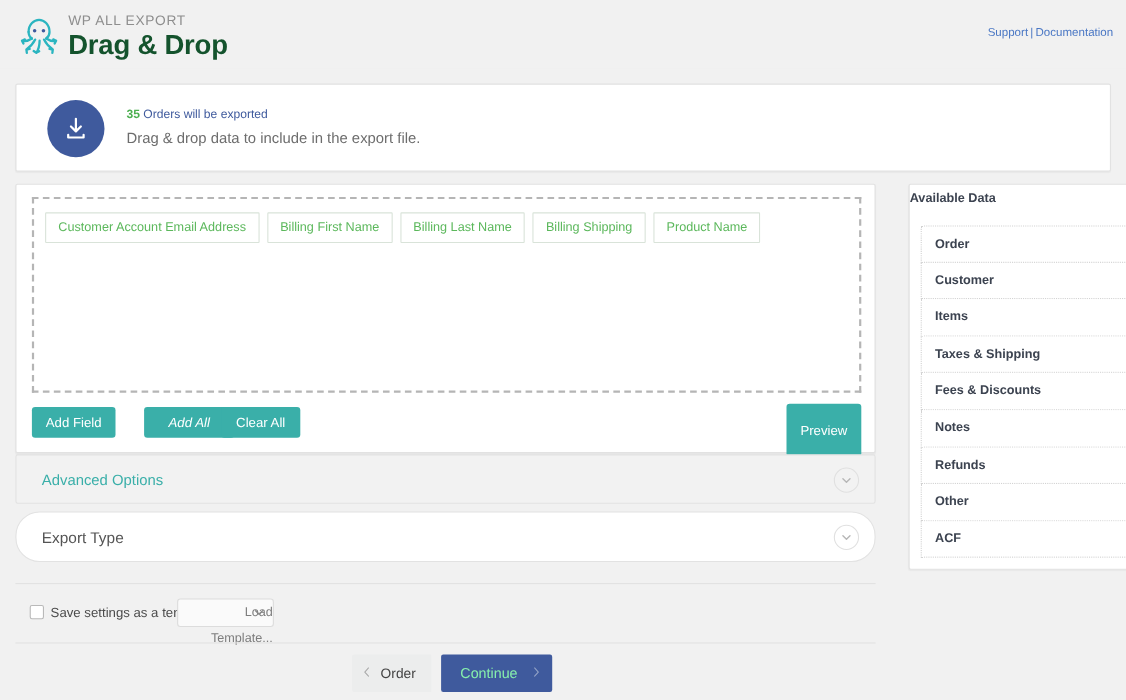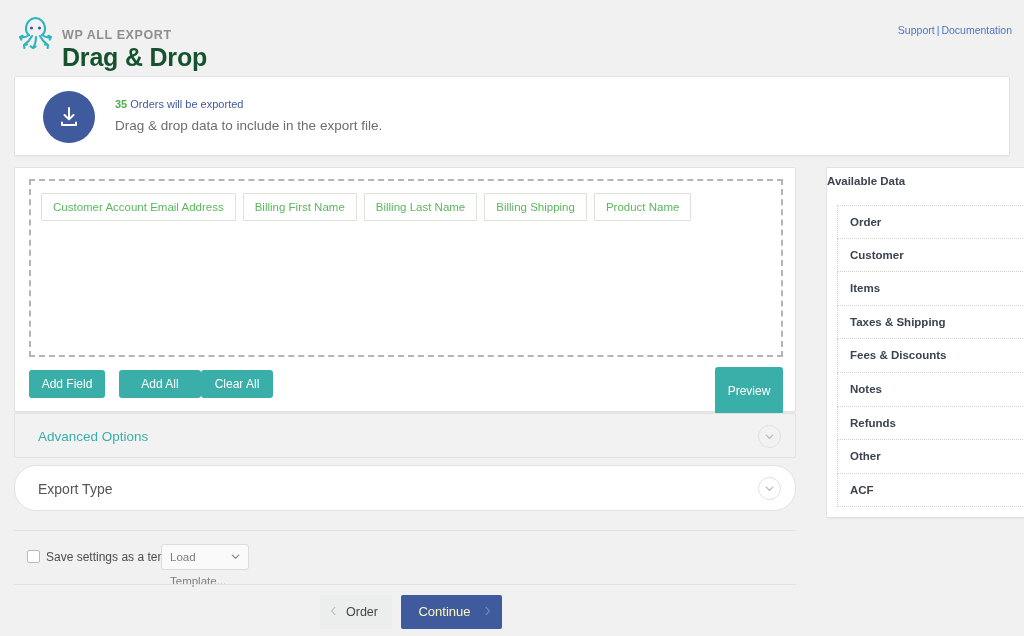--- a/index.html
+++ b/index.html
@@ -16,21 +16,21 @@
   #masthead {
     position: absolute; left: 0; top: 0; width: 1024px; height: 62px;
     background: #f1f1f1;
   }
   #logo-mark {
     position: absolute; left: 14px; top: 12px; width: 42px; height: 42px;
   }
   #brand-text { position: absolute; left: 62px; top: 12px; }
   #brand-kicker {
     font-size: 12.5px; letter-spacing: .6px; color: #8e8e8e;
-    font-weight: 700; line-height: 14px; text-transform: uppercase; margin-top: 16px;
+    font-weight: 400; line-height: 14px; text-transform: uppercase;
   }
   #brand-title {
     font-size: 25px; font-weight: bold; color: #14532d;
     line-height: 29px; margin-top: 1px; letter-spacing: -.2px;
   }
   #top-links {
     position: absolute; right: 12px; top: 24px;
     font-size: 10.5px; color: #4a77c4;
   }
   #top-links a { color: #4a77c4; text-decoration: none; }
@@ -76,21 +76,21 @@
     padding: 6px 11px 6px 11px; margin: 0 7px 7px 0;
     line-height: 14px; border-radius: 1px; cursor: move;
     white-space: nowrap;
   }
   .btn-teal {
     background: #3aafa9; color: #fff; border: none; border-radius: 3px;
     font-size: 12px; padding: 0; height: 28px; min-width: 62px;
     cursor: pointer; font-family: inherit;
   }
   #btn-add-field { position: absolute; left: 14px; top: 202px; width: 76px; }
-  #btn-add-all   { position: absolute; left: 104px; top: 202px; width: 82px; }
+  #btn-add-all   { position: absolute; left: 116px; top: 202px; width: 82px; font-style: italic; }
   #btn-clear-all { position: absolute; left: 186px; top: 202px; width: 72px; }
   #btn-preview   { position: absolute; left: 700px; top: 199px; width: 68px; height: 48px; }
 
   .accordion {
     position: absolute; left: 14px; width: 782px; height: 45px;
     border: 1px solid #e2e2e2; border-radius: 2px;
   }
   #acc-advanced {
     top: 413px; background: #f2f2f2; height: 45px;
   }
@@ -121,21 +121,21 @@
     position: absolute; left: 13px; top: 5px; width: 13px; height: 13px;
     border: 1px solid #b9b9b9; background: #fff; border-radius: 2px; cursor: pointer;
   }
   #save-template-label {
     position: absolute; left: 32px; top: 0; line-height: 24px;
     font-size: 12px; color: #4b4b4b; white-space: nowrap;
   }
   #load-template-select {
     position: absolute; left: 147px; top: -1px; width: 88px; height: 26px;
     border: 1px solid #dcdcdc; background: #fafafa; border-radius: 3px;
-    font-size: 11.5px; color: #7d7d7d; cursor: pointer;
+    font-size: 11.5px; color: #7d7d7d; cursor: pointer; text-align: right;
   }
   #load-template-value {
     position: absolute; left: 8px; top: 0; line-height: 24px;
   }
   #load-template-caret { position: absolute; right: 7px; top: 6px; }
 
   #nav-buttons {
     position: absolute; left: 320px; top: 595px; width: 180px; height: 34px;
   }
   #back-button {
@@ -145,21 +145,21 @@
   }
   #back-chevron {
     position: absolute; left: 9px; top: 8px; color: #a9a9a9; font-size: 14px;
     line-height: 18px;
   }
   #back-label { position: absolute; left: 0; top: 0; width: 72px; line-height: 34px;
     text-align: center; padding-left: 12px; }
   #continue-button {
     position: absolute; left: 81px; top: 0; width: 101px; height: 34px;
     background: #3f5a9d; border: none; border-radius: 2px;
-    color: #fef9c3; font-size: 13px; cursor: pointer; font-family: inherit;
+    color: #86efac; font-size: 13px; cursor: pointer; font-family: inherit;
   }
   #continue-label { position: absolute; left: 0; top: 0; width: 101px; line-height: 34px;
     text-align: center; padding-right: 14px; }
   #continue-chevron {
     position: absolute; right: 10px; top: 8px; color: #8a9cc4; font-size: 14px;
     line-height: 18px;
   }
 
   
   #available-data-panel {

